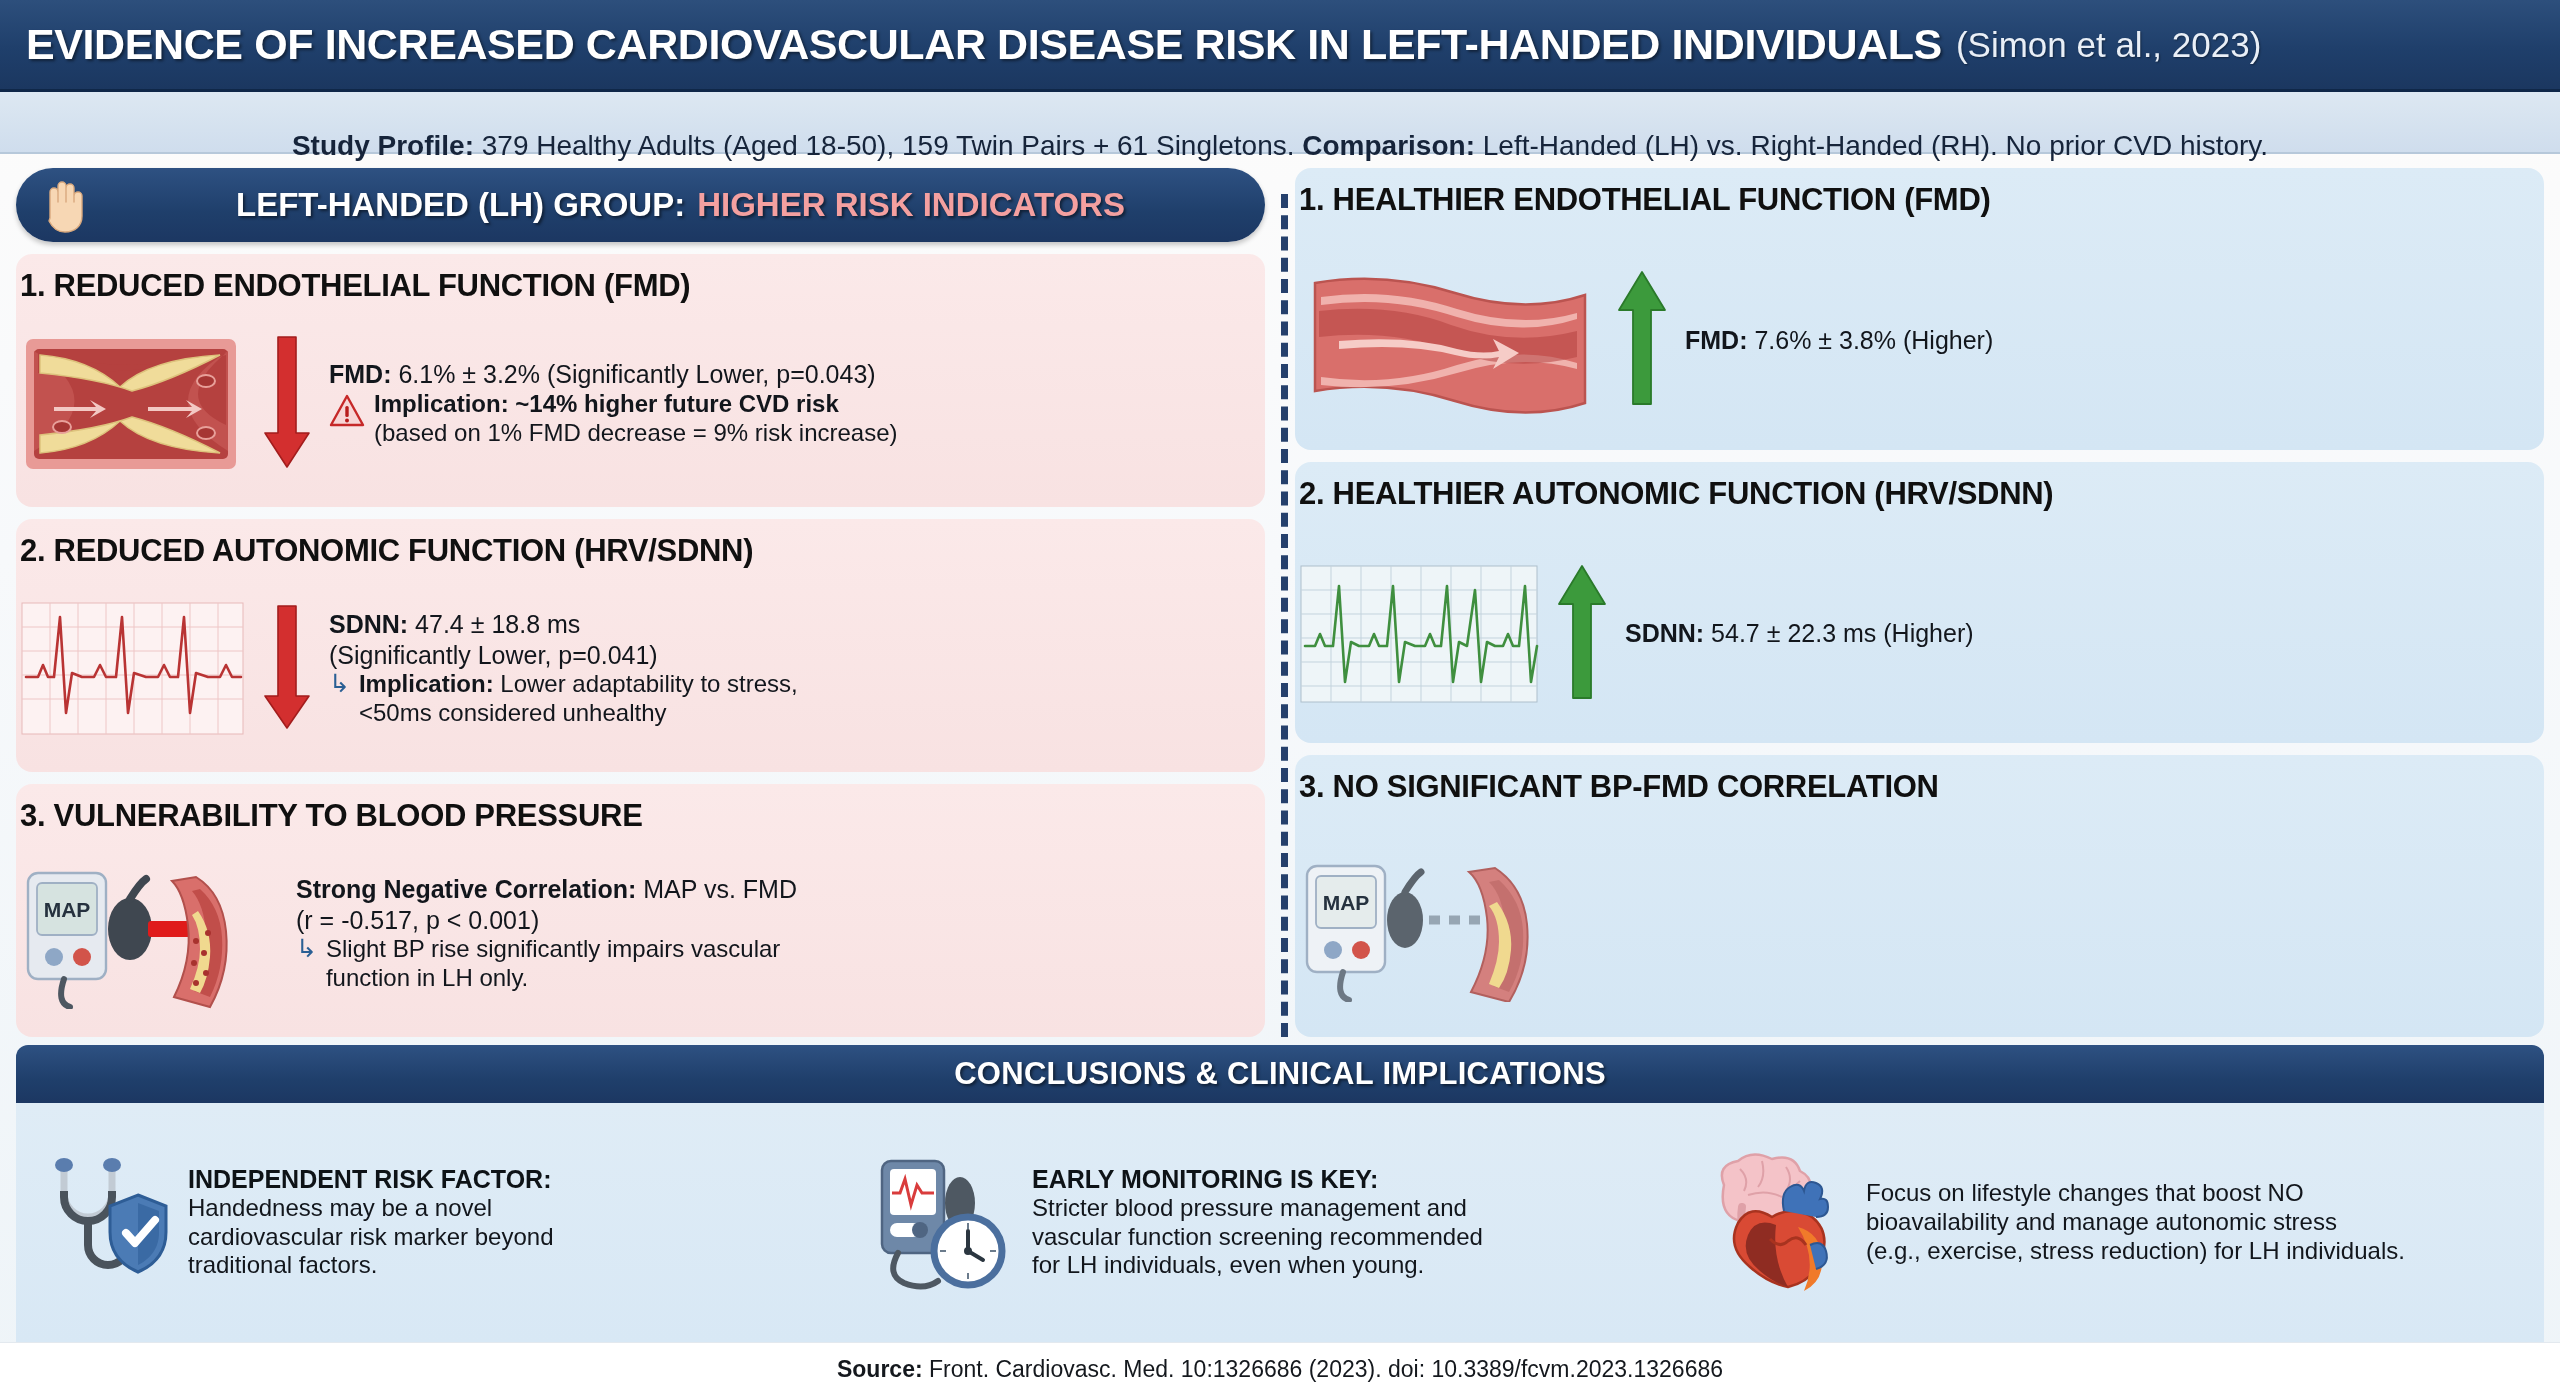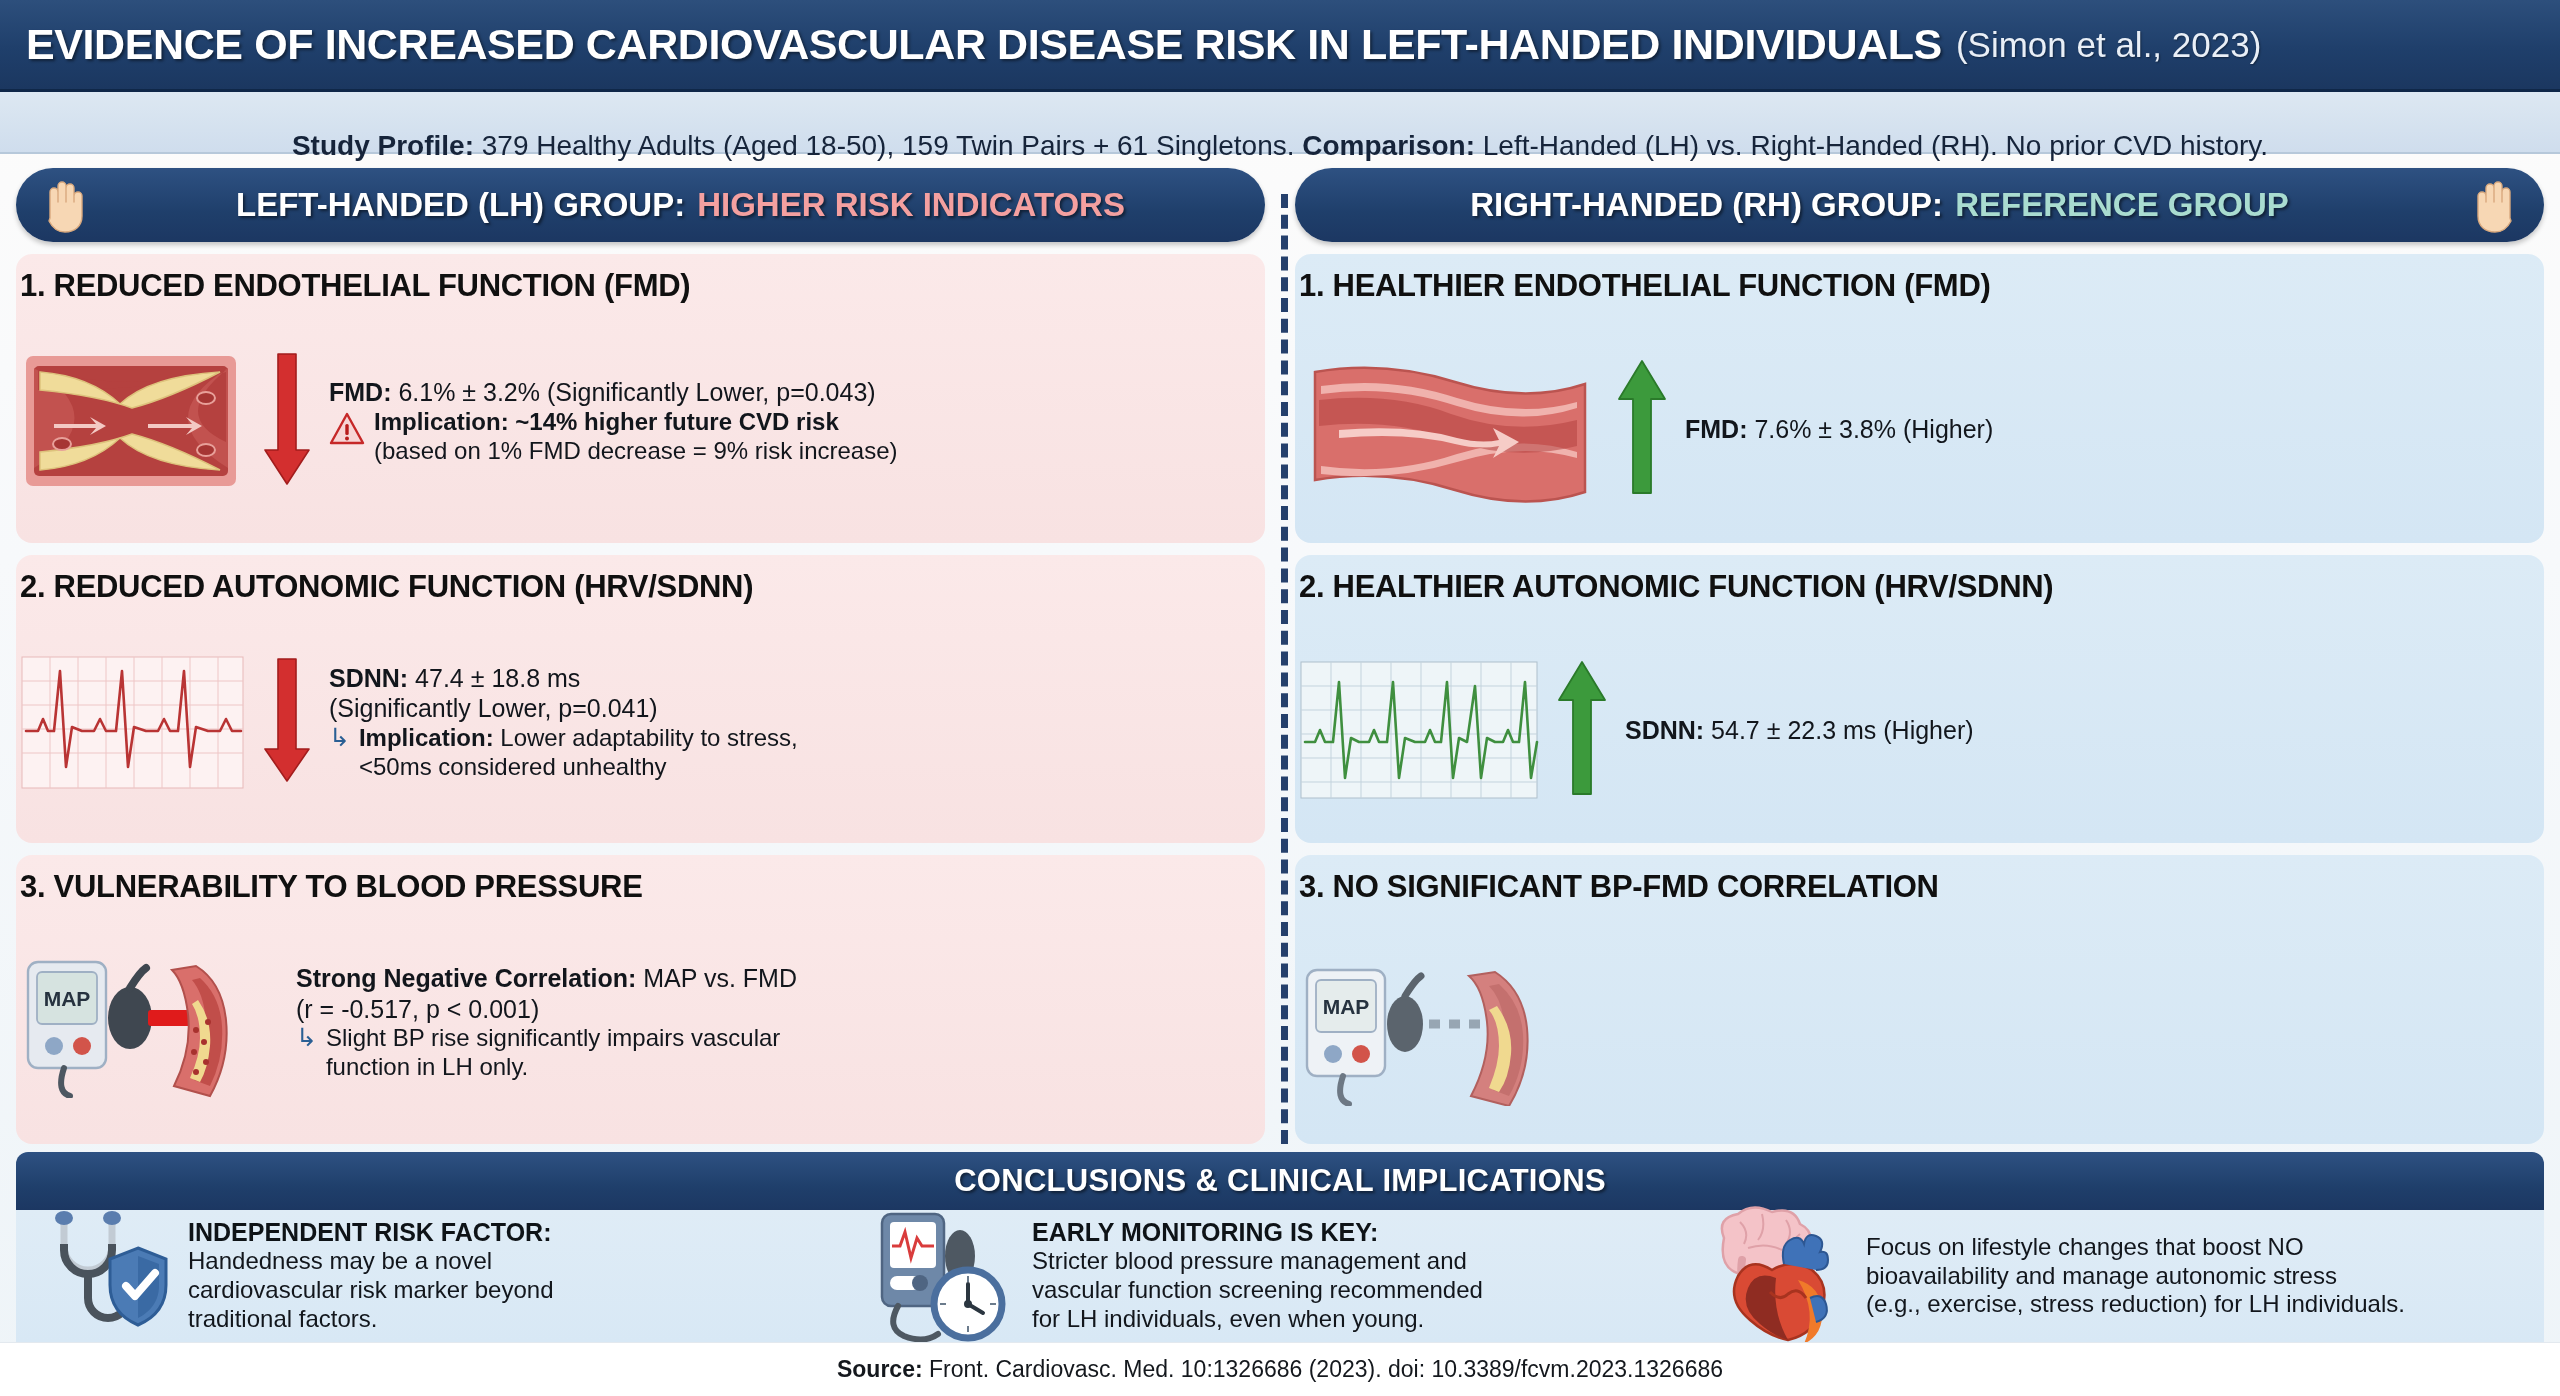--- a/index.html
+++ b/index.html
@@ -167,21 +167,21 @@
   }
   .concl-banner span {
     color: #ffffff;
     font-size: 31px;
     font-weight: bold;
     text-shadow: 2px 2px 3px rgba(0,0,0,0.5);
     letter-spacing: 0.3px;
   }
   .concl-body {
     margin: 0 16px;
-    height: 132px;
+    height: 239px;
     background: linear-gradient(180deg, #dfecf6 0%, #d8e8f5 100%);
     display: flex;
     align-items: center;
     padding: 8px 18px;
     gap: 10px;
   }
   .concl-item { flex: 1 1 0; display: flex; align-items: center; gap: 14px; min-width: 0; }
   .concl-icon { flex: none; }
   .concl-txt { min-width: 0; }
   .concl-head { font-size: 25px; font-weight: bold; color: #0e1317; }
@@ -346,29 +346,20 @@
                 <div>function in LH only.</div>
               </div>
             </div>
           </div>
         </div>
       </div>
     </div>
 
     <div class="col">
 
-      <div class="pill right">
-        <div class="pill-center">
-          <span class="pill-label">RIGHT-HANDED (RH) GROUP:</span>
-          <span class="pill-accent accent-ref">REFERENCE GROUP</span>
-        </div>
-        <svg class="hand" viewBox="0 0 52 58">
-          <path d="M42 30 V16 a4 4 0 00-8 0 v10 V10 a4 4 0 00-8 0 v16 V12 a4 4 0 00-8 0 v14 V20 a4 4 0 00-8 0 v20 c0 10 7 16 17 16 9 0 13-5 16-11 L42 42z" fill="#f7d7b4" stroke="#d9a97e" stroke-width="1.4" stroke-linejoin="round"></path>
-        </svg>
-      </div>
 
       <div class="card rh">
         <div class="card-title">1. HEALTHIER ENDOTHELIAL FUNCTION (FMD)</div>
         <div class="card-body">
           <div class="art">
             <svg width="300" height="150" viewBox="0 0 300 150">
               <path d="M16 18 q70 -12 140 10 q70 22 130 2 v108 q-60 20 -130 -2 q-70 -22 -140 -10z" fill="#d96f6b" stroke="#bb5450" stroke-width="2.5"></path>
               <path d="M22 32 q70 -10 136 12 q64 20 120 4 v6 q-56 18 -120 -2 q-66 -22 -136 -12z" fill="#f0b2ad"></path>
               <path d="M22 120 q70 8 136 -12 q64 -20 120 -4 v-6 q-56 -18 -120 2 q-66 22 -136 12z" fill="#f0b2ad"></path>
               <path d="M20 46 q74 -8 132 14 q62 22 126 6 v26 q-64 16 -126 -6 q-58 -22 -132 -14z" fill="#b5413f" opacity="0.55"></path>

